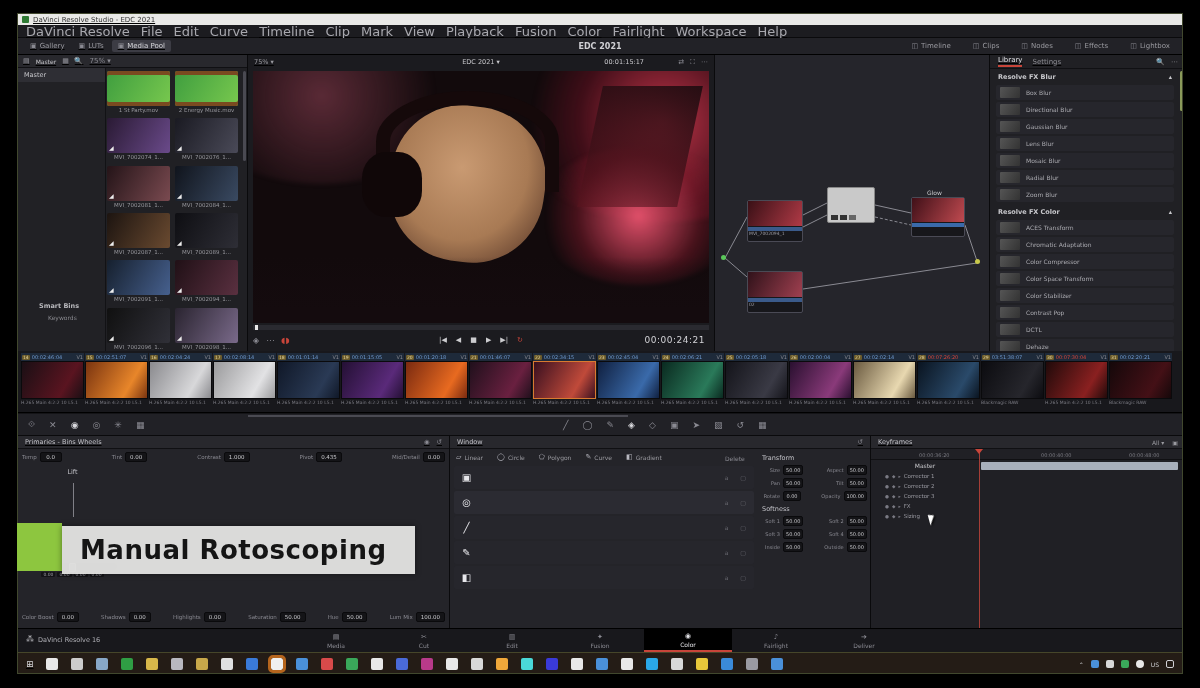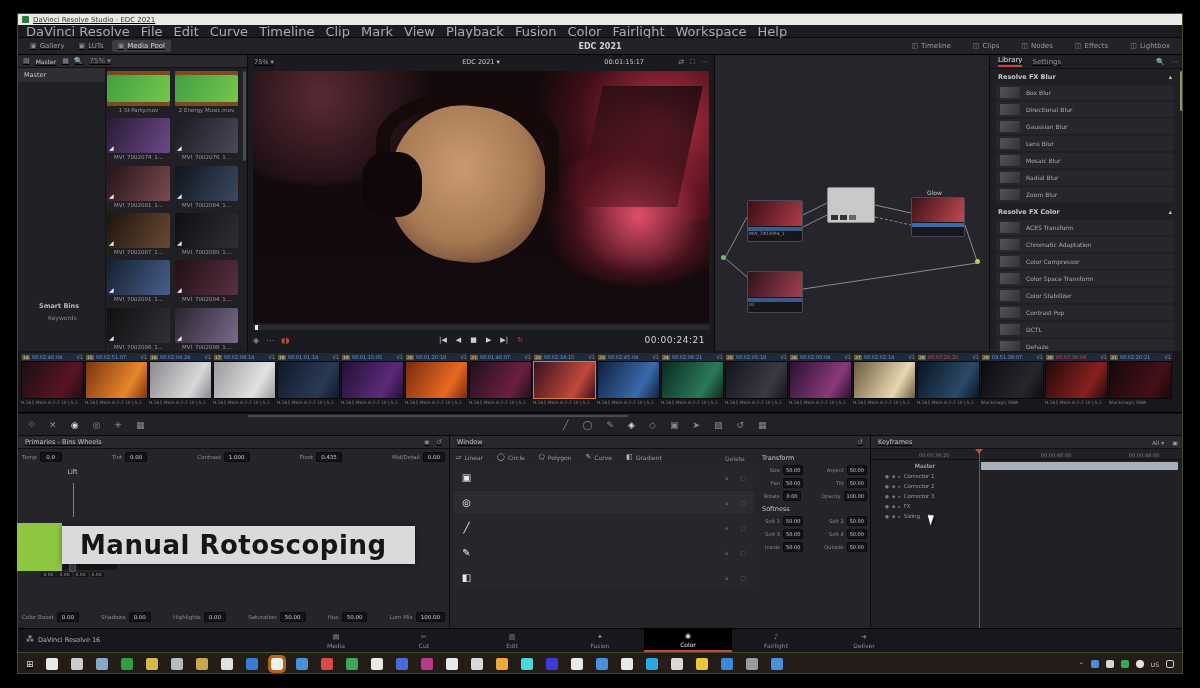--- a/index.html
+++ b/index.html
@@ -168,21 +168,21 @@
   #tb-start { font-size:9px; color:#d8d8dc; margin-left:8px; }
   #tb-icons { display:flex; gap:13px; margin-left:12px; align-items:center; }
   .tsk { width:12px; height:12px; border-radius:2px; position:relative; }
   .tsk.hl { outline:3px solid #b5651d; outline-offset:0; }
   #tb-tray { position:absolute; right:8px; display:flex; gap:7px; align-items:center; font-size:6px; color:#d0d0d4; }
   .tray-dot { width:8px; height:8px; border-radius:2px; }
 
   
   #banner { position:absolute; left:17px; top:523px; height:48px; display:flex; z-index:50; }
   #banner .green { width:45px; height:100%; }
-  #banner .band { height:38px; margin-top:3px; background:rgba(232,232,230,.93); display:flex; align-items:center; padding:0 28px 0 18px; box-shadow:0 0 6px rgba(0,0,0,.4); }
+  #banner .band { height:48px; margin-top:3px; background:rgba(232,232,230,.93); display:flex; align-items:center; padding:0 28px 0 18px; box-shadow:0 0 6px rgba(0,0,0,.4); }
   #banner .band span { font-size:26px; font-weight:bold; color:#151515; letter-spacing:.5px; }
 
   .thin-ico { color:#8a8a92; font-size:7px; }
 </style>
 </head>
 <body>
 
 <div id="stage">
   <div id="app">
 

